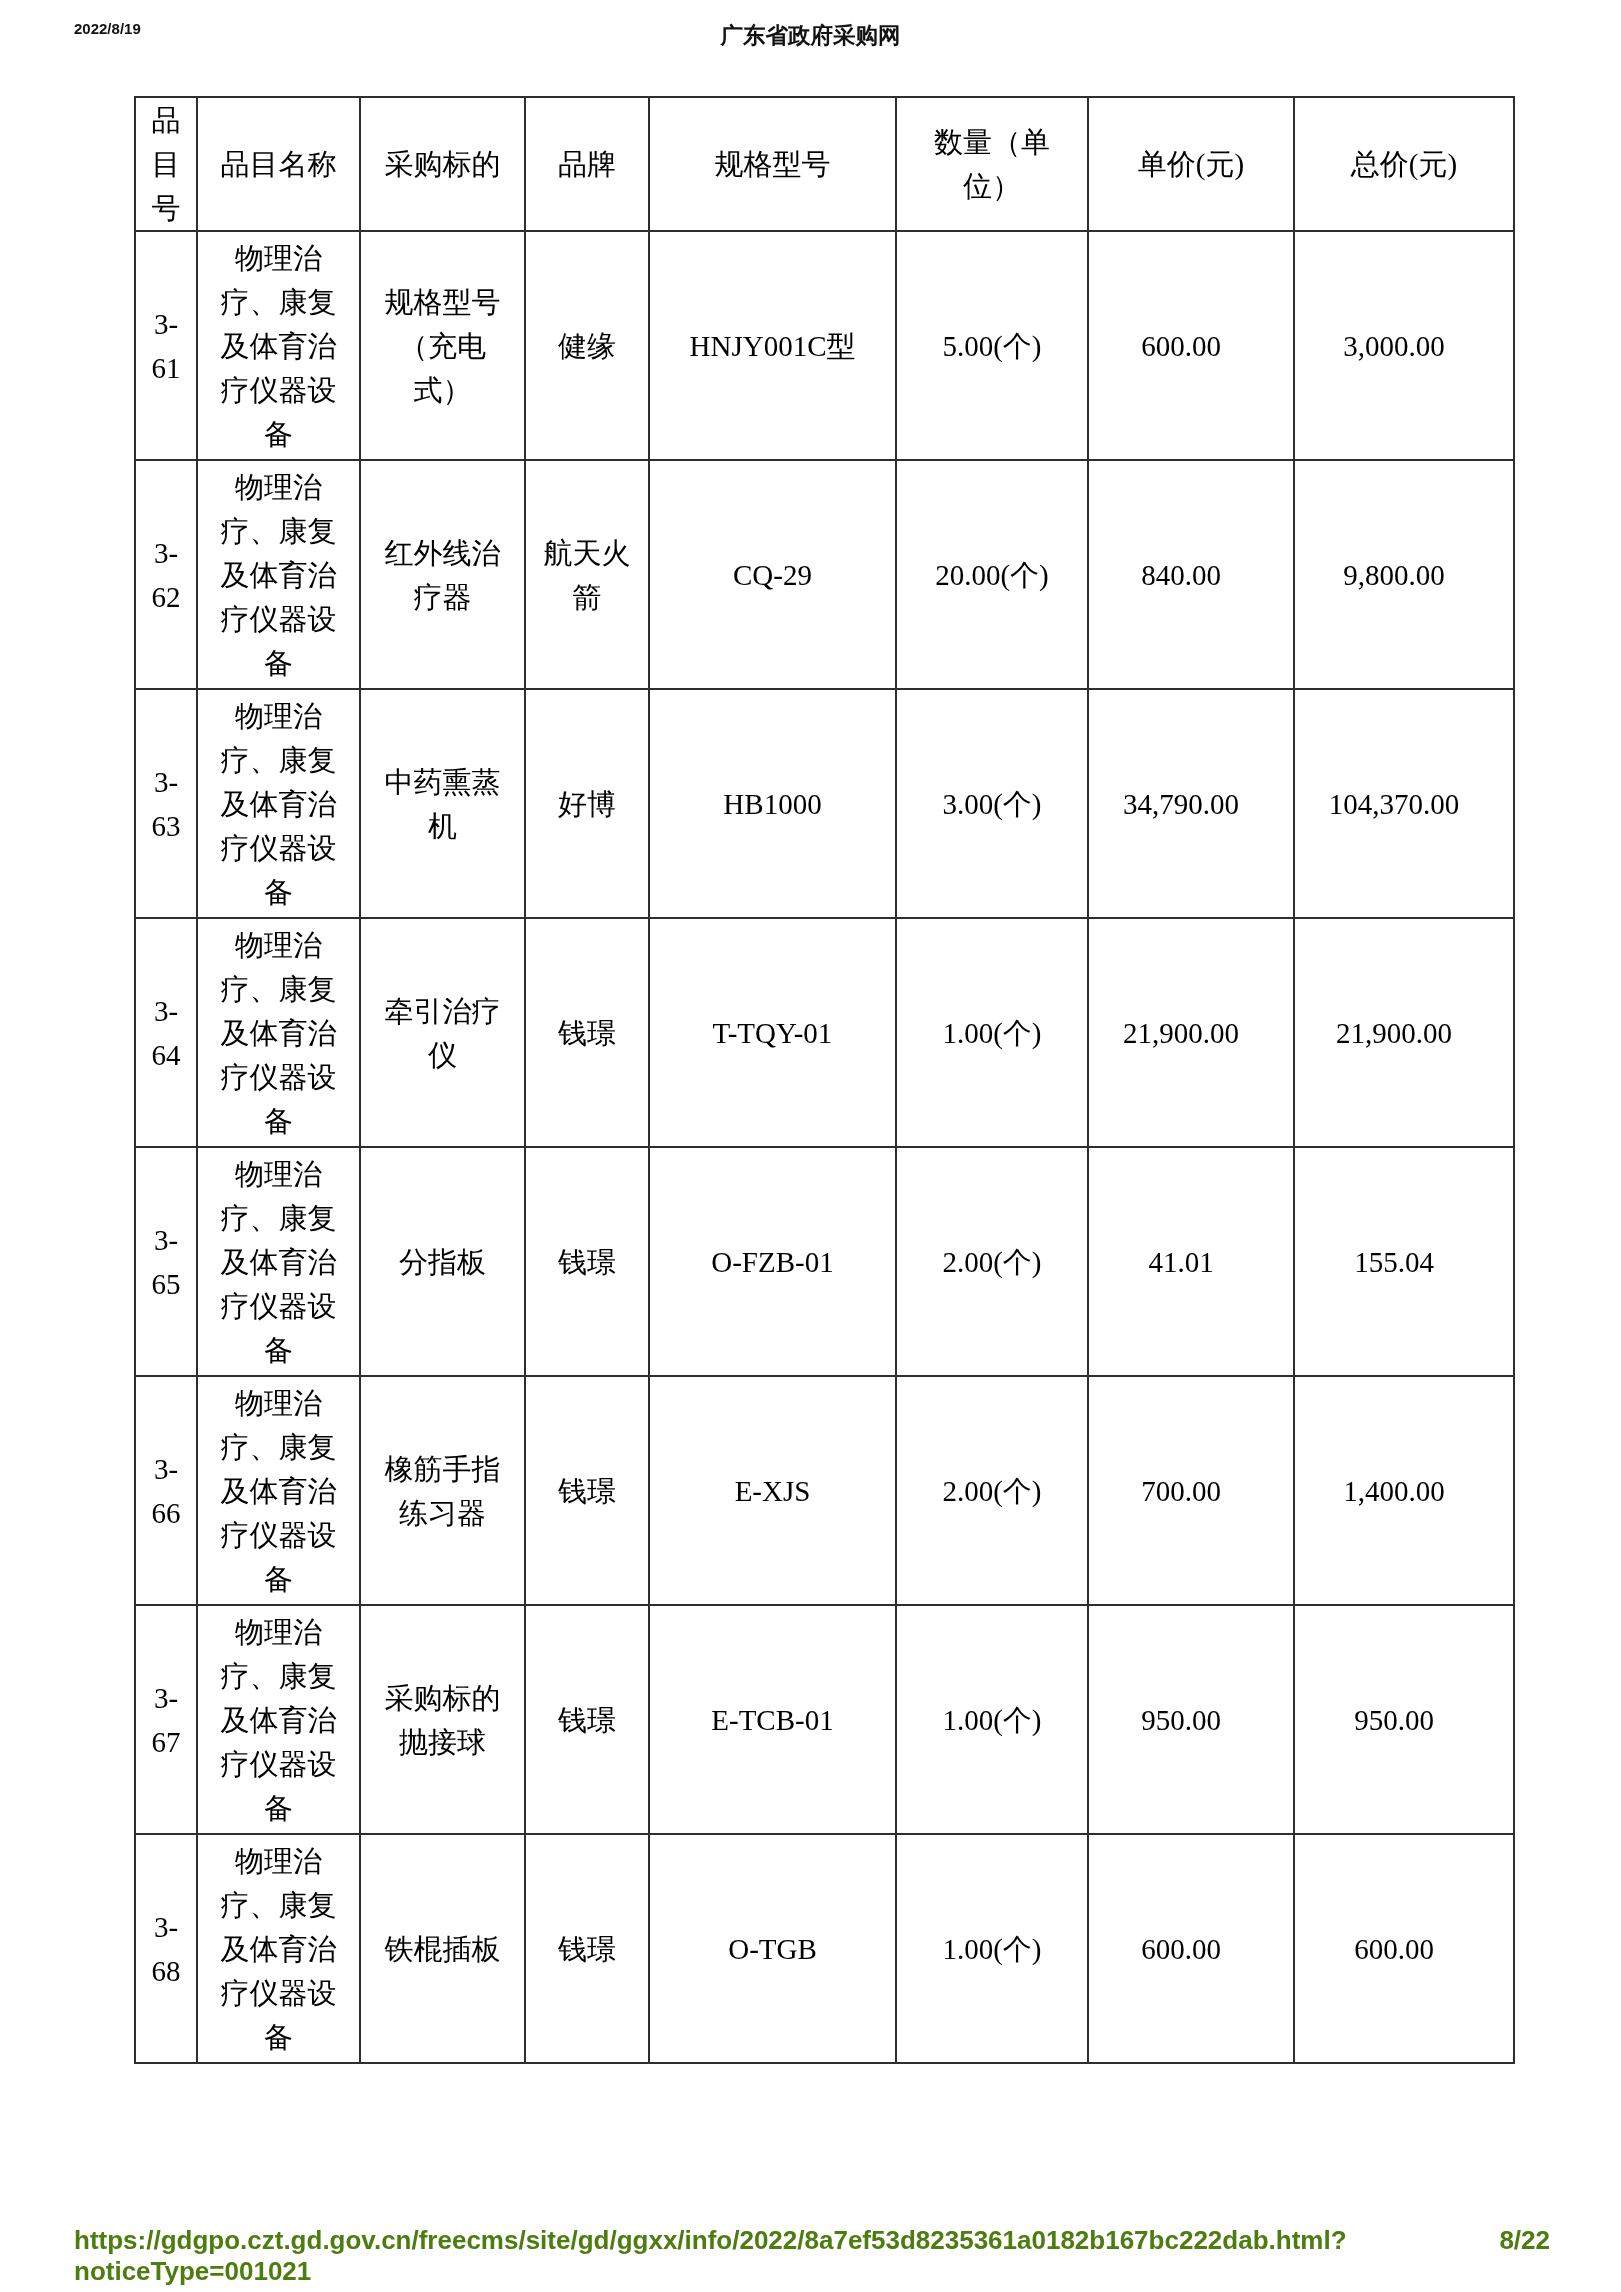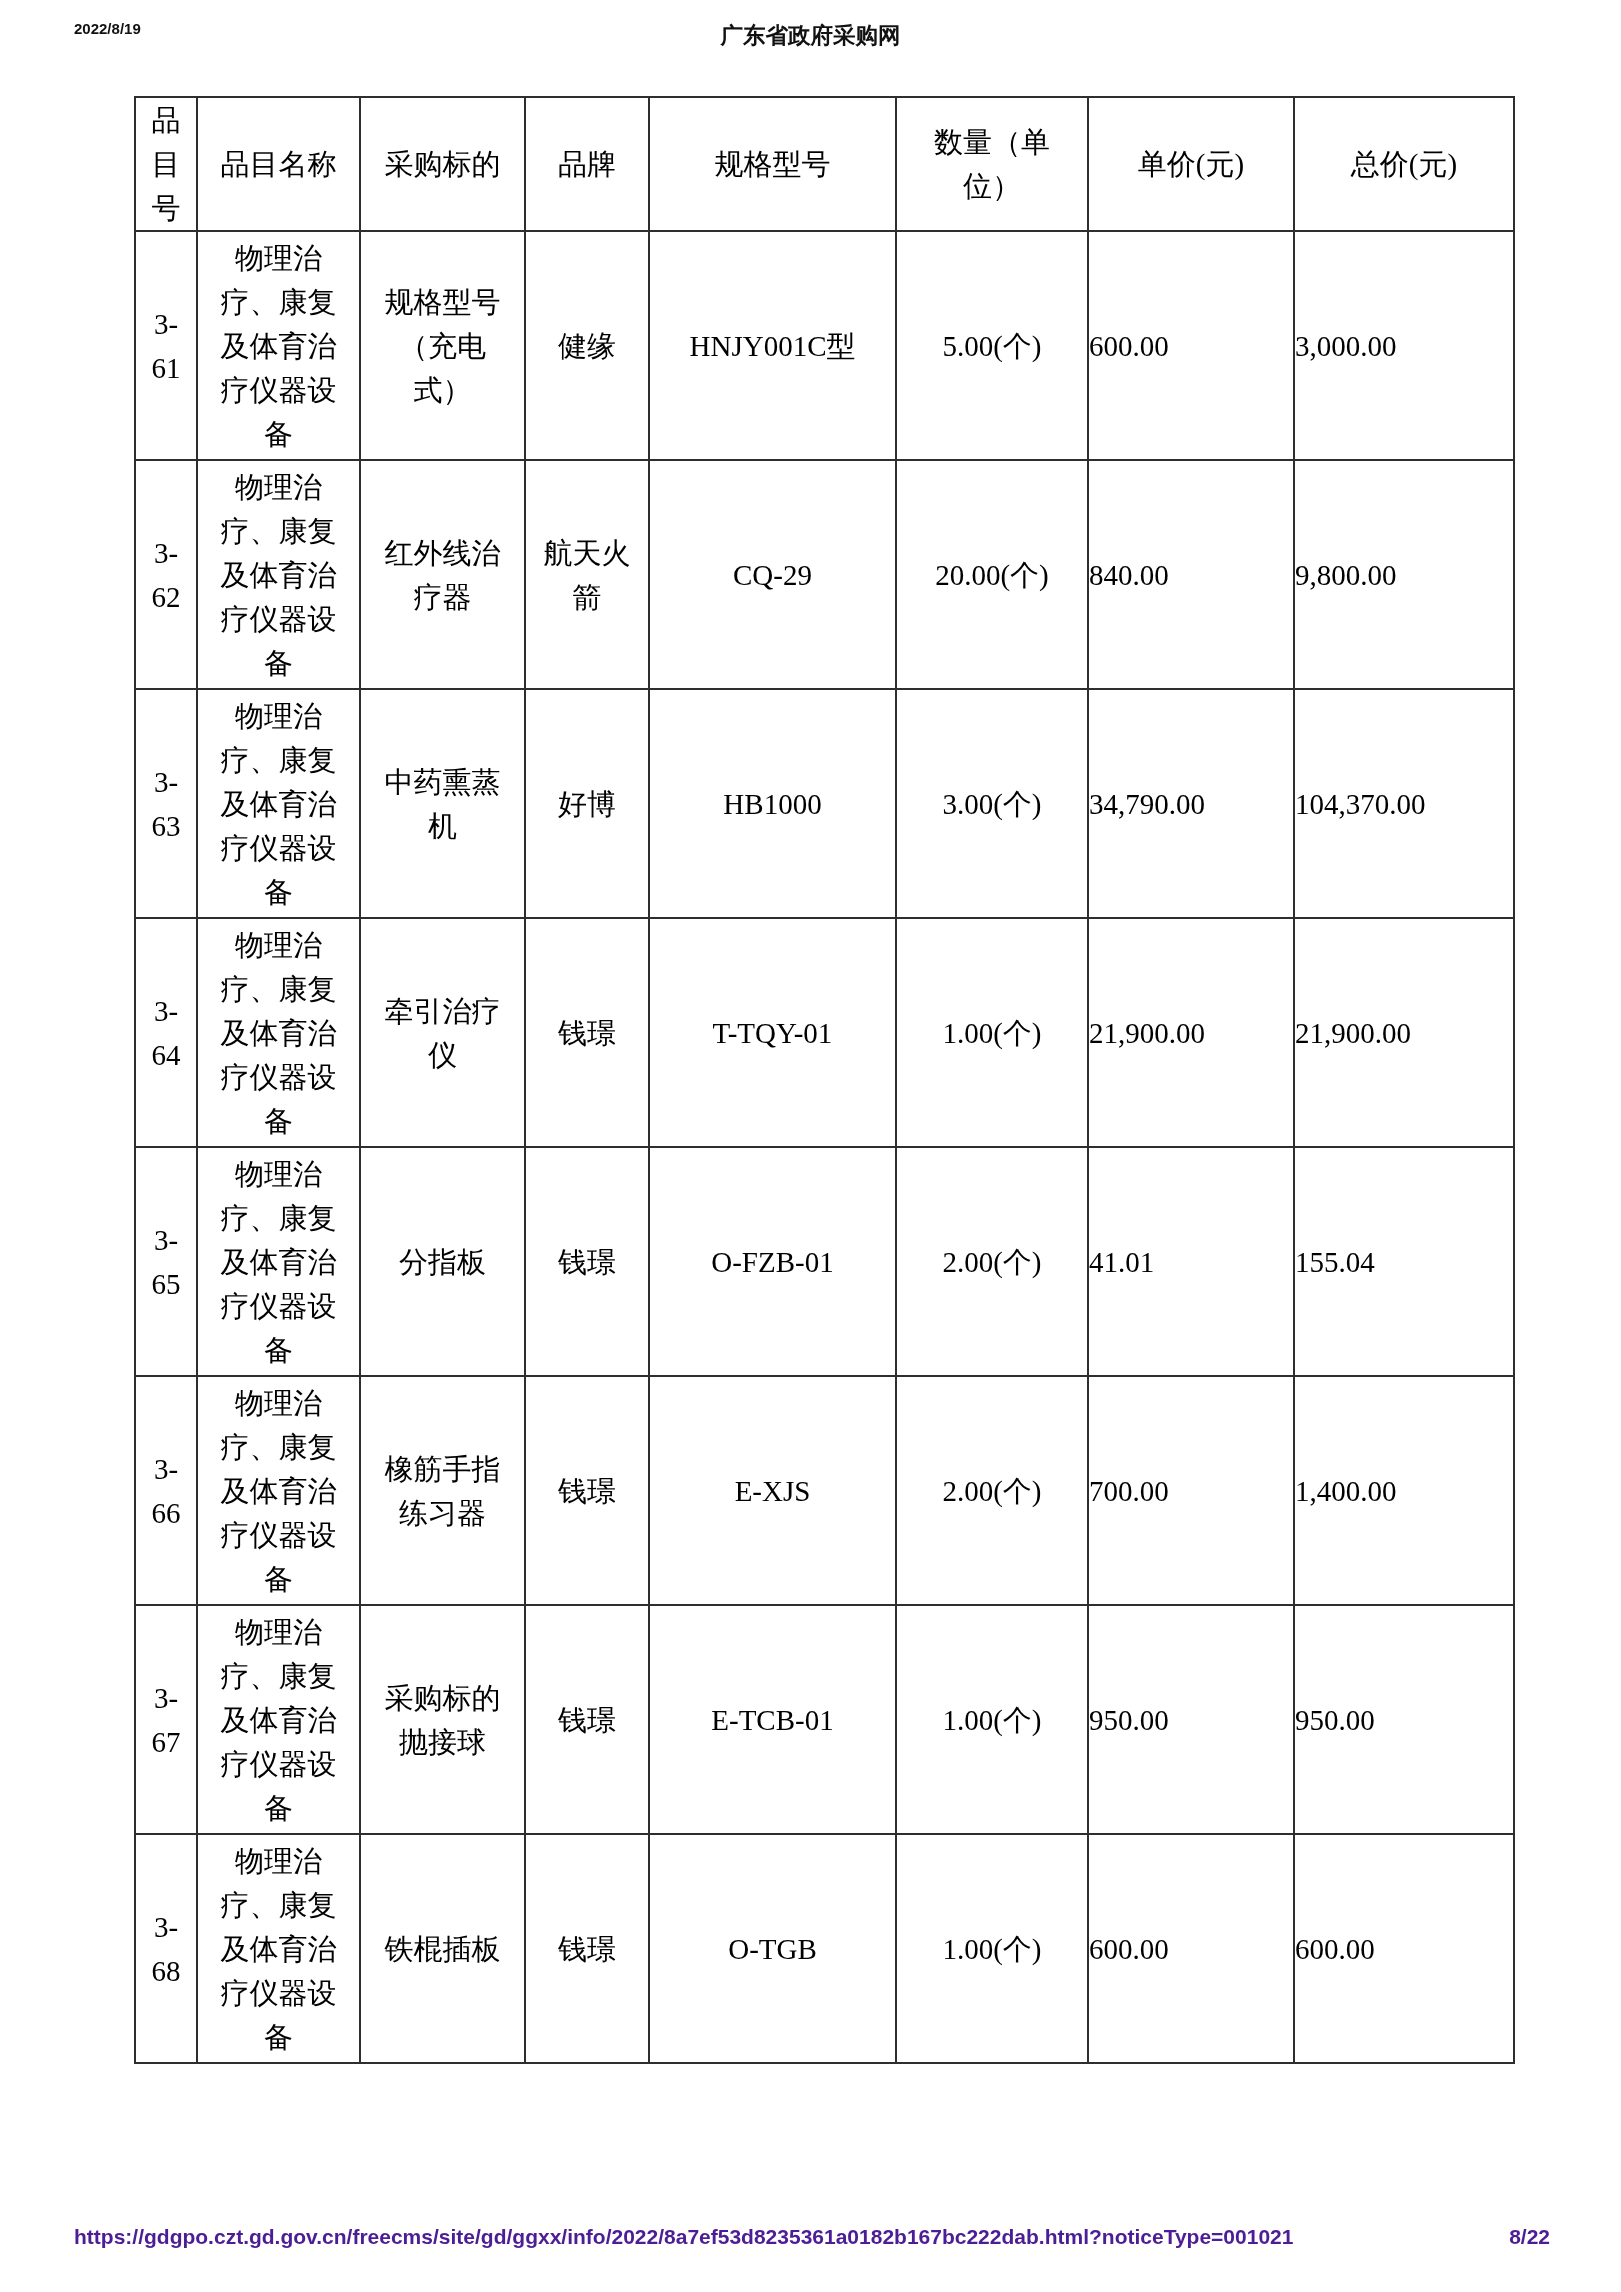--- a/index.html
+++ b/index.html
@@ -35,26 +35,26 @@
     vertical-align: middle;
     font-size: 29px;
     line-height: 44px;
     font-weight: normal;
     white-space: pre-line;
     color: #000;
     overflow: hidden;
   }
   .doc-table thead tr { height: 131px; }
   .doc-table tbody tr { height: 229px; }
-  .doc-table td.num { text-align: left; padding-right: 20px; font-family: Liberation Serif, serif; }
+  .doc-table td.num { text-align: center; padding-right: 20px; font-family: Liberation Serif, serif; }
   .print-footer {
     position: absolute; top: 2225px; left: 74px; right: 71px;
     display: flex; justify-content: space-between; align-items: baseline;
     font-family: "Liberation Sans", sans-serif;
-    font-weight: bold; font-size: 21px; color: #4c1d95;
+    font-weight: bold; font-size: 26px; color: #4d7c0f;
   }
   .print-footer .url { letter-spacing: 0px; }
 </style>
 </head>
 <body>
 
 <div class="print-header-date">2022/8/19</div>
 <div class="print-header-title">广东省政府采购网</div>
 
 <table class="doc-table">

